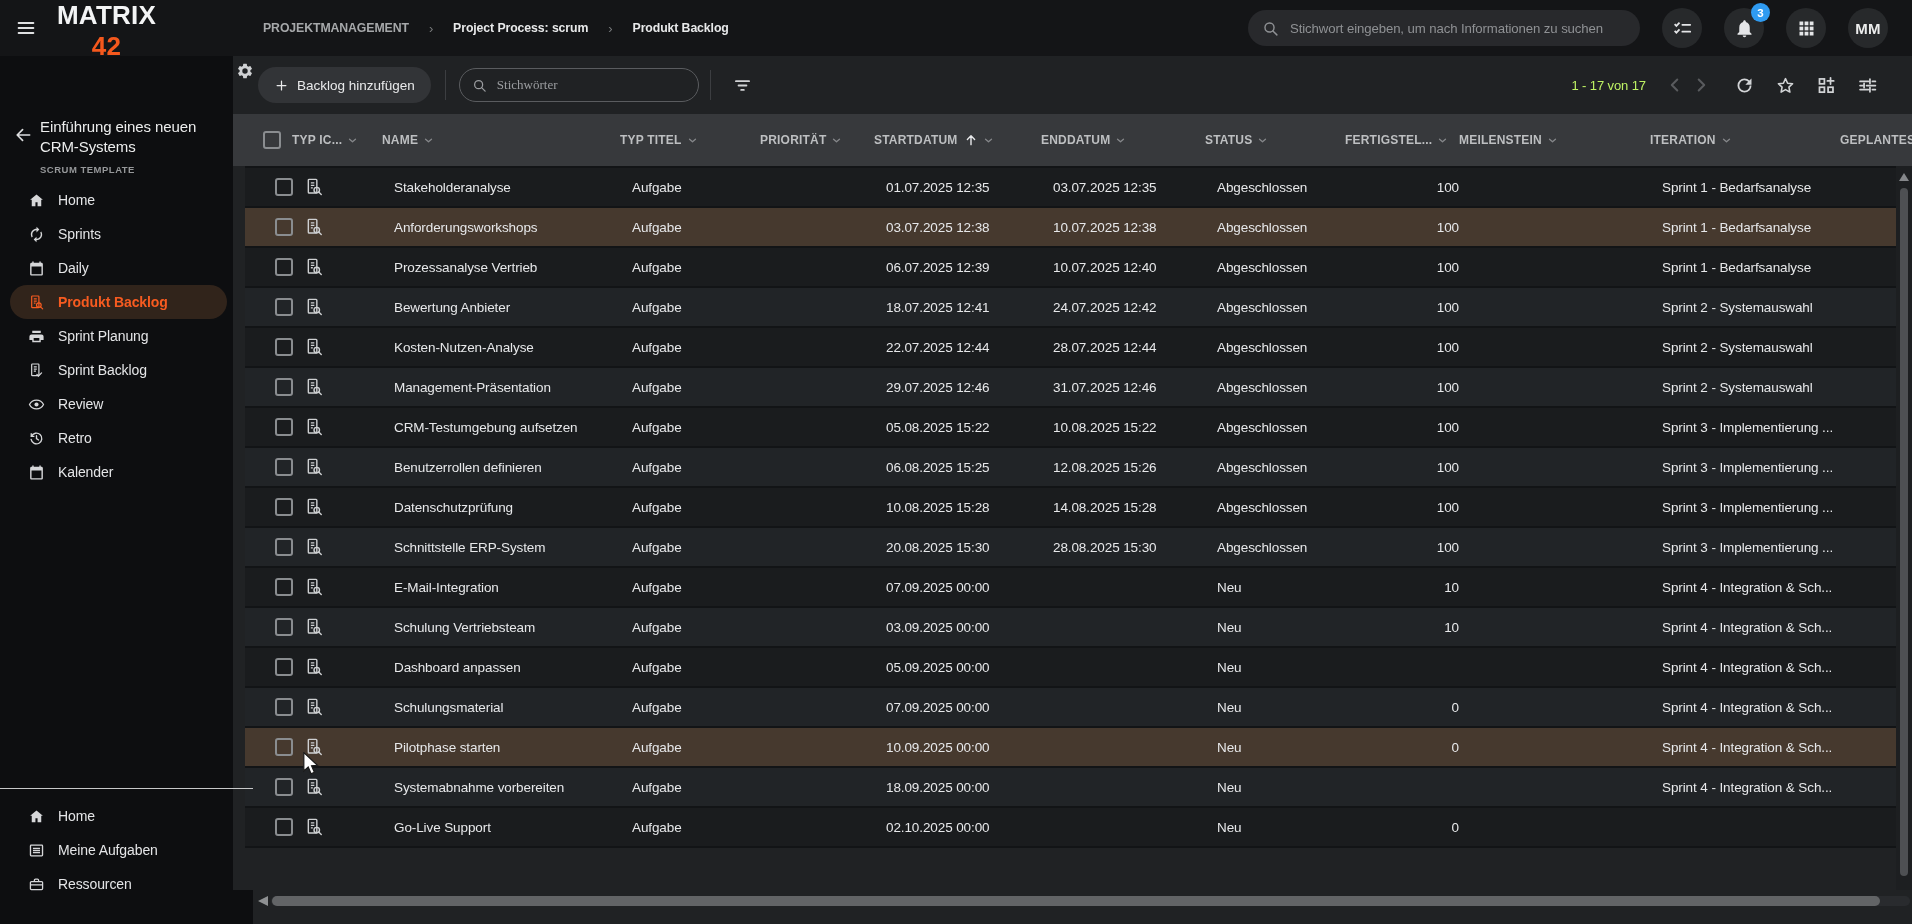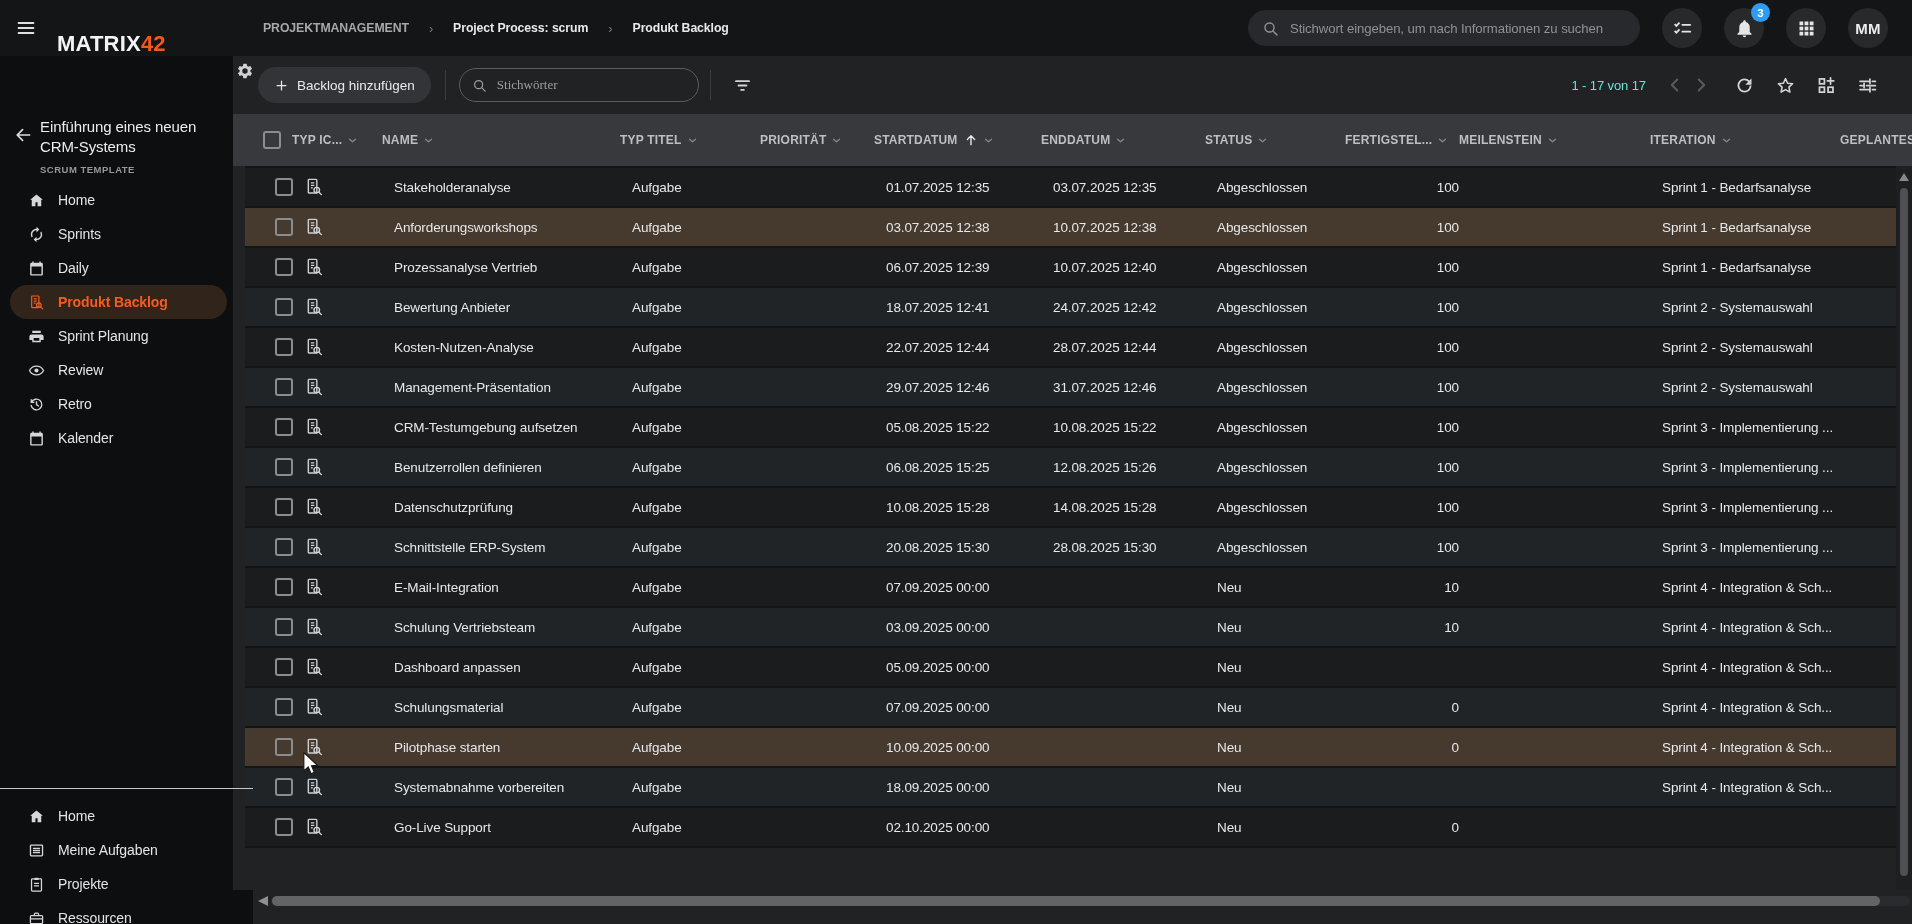--- a/index.html
+++ b/index.html
@@ -5,22 +5,22 @@
   html,body{margin:0;padding:0;background:#202224;}
   body{width:1912px;height:924px;overflow:hidden;font-family:"Liberation Sans","DejaVu Sans",sans-serif;
        -webkit-font-smoothing:antialiased;letter-spacing:-0.1px;}
   .app{position:relative;width:1912px;height:924px;background:#202224;overflow:hidden;}
   .icon{display:inline-flex;align-items:center;justify-content:center;}
   .icon svg{width:100%;height:100%;display:block;}
 
   
   .topbar{position:absolute;left:0;top:0;width:1912px;height:56px;background:#141517;z-index:5;}
   .hamburger{position:absolute;left:15px;top:17px;width:22px;height:22px;color:#dfe0e2;cursor:pointer;}
-  .logo{position:absolute;left:57px;top:16px;height:56px;display:flex;align-items:center;
-        font-size:22px;font-weight:800;letter-spacing:0.2px;color:#f3f4f5;}
+  .logo{position:absolute;left:57px;top:0;height:56px;display:flex;align-items:center;
+        font-size:26px;font-weight:800;letter-spacing:0.2px;color:#f3f4f5;flex-direction:column;}
   .logo .orange{color:#f4581d;}
   .breadcrumb{position:absolute;left:263px;top:0;height:56px;display:flex;align-items:center;gap:20px;
               font-size:12.3px;font-weight:700;white-space:nowrap;}
   .crumb{color:#e8e9ea;}
   .crumb.first{color:#a6a8aa;}
   .crumb-sep{color:#797b7d;font-size:13px;font-weight:400;}
   .top-right{position:absolute;right:24px;top:0;height:56px;display:flex;align-items:center;gap:22px;}
   .topsearch{width:392px;height:36px;border-radius:18px;background:#28292c;display:flex;align-items:center;
              padding:0 14px;gap:9px;box-sizing:border-box;margin-right:0;}
   .topsearch .icon{width:17px;height:17px;color:#8f9194;flex:none;}
@@ -63,21 +63,21 @@
   .kw-search{margin-left:13px;width:240px;height:34px;border:1px solid #5a5c5f;border-radius:17px;display:flex;
              align-items:center;gap:8px;padding:0 12px;box-sizing:border-box;flex:none;}
   .kw-search .icon{width:15px;height:15px;color:#9b9da0;flex:none;}
   .kw-search input{flex:1;background:transparent;border:none;outline:none;color:#ec4899;font-size:13px;
                    font-family:Liberation Serif, serif;min-width:0;}
   .kw-search input::placeholder{color:#9b9da0;}
   .filter-btn{margin-left:15px;width:34px;height:34px;display:flex;align-items:center;justify-content:center;
               color:#d2d4d6;cursor:pointer;flex:none;}
   .filter-btn .icon{width:21px;height:21px;}
   .toolbar-right{margin-left:auto;margin-right:34px;display:flex;align-items:center;}
-  .range{font-size:13px;color:#5eead4;margin-right:16px;white-space:nowrap;}
+  .range{font-size:13px;color:#bef264;margin-right:16px;white-space:nowrap;}
   .pg-chev{width:22px;height:22px;color:#595b5e;margin:0 2px;cursor:default;}
   .tb-icon{width:21px;height:21px;margin-left:20px;color:#d2d4d6;cursor:pointer;}
 
   
   .table-wrap{--cols:30px 29px 90px 238px 140px 114px 167px 164px 140px 105px 190px 200px minmax(30px,1fr);}
   .thead{position:absolute;left:0;top:58px;width:1679px;height:52px;background:#37393c;display:grid;
          grid-template-columns:var(--cols);align-items:center;overflow:hidden;}
   .hcell{display:flex;align-items:flex-end;font-size:12px;font-weight:700;color:#bdbfc1;letter-spacing:0.2px;
          white-space:nowrap;cursor:pointer;}
   .hchev{width:13px;height:13px;color:#85878a;margin-left:4px;flex:none;}
@@ -234,20 +234,32 @@
           <span class="icon item-icon">
             <svg viewBox="0 0 24 24">
               <path fill="currentColor" d="M18 7H6V4h12v3zm1 2H5a3 3 0 00-3 3v5h4v3h12v-3h4v-5a3 3 0 00-3-3zm-3 9H8v-4h8v4z"></path>
             </svg>
           </span>
           <span>Sprint Planung</span>
         </div>
         <div class="side-item">
           <span class="icon item-icon">
             <svg viewBox="0 0 24 24">
+              <g fill="none" stroke="currentColor" stroke-width="1.7">
+                <rect x="5.2" y="2.8" width="10.2" height="16.4" rx="1"></rect>
+                <path d="M8.2 7h4.2M8.2 10h4.2M8.2 13h3"></path>
+                <path d="M12.6 17.6l2.2 2.2 4.4-4.5" stroke-linecap="round"></path>
+              </g>
+            </svg>
+          </span>
+          <span>Sprint Backlog</span>
+        </div>
+        <div class="side-item">
+          <span class="icon item-icon">
+            <svg viewBox="0 0 24 24">
               <path d="M12 5.8C7.3 5.8 3.5 9.1 2.1 12c1.4 2.9 5.2 6.2 9.9 6.2s8.5-3.3 9.9-6.2c-1.4-2.9-5.2-6.2-9.9-6.2z" fill="none" stroke="currentColor" stroke-width="1.8"></path>
               <circle cx="12" cy="12" r="2.9" fill="currentColor"></circle>
             </svg>
           </span>
           <span>Review</span>
         </div>
         <div class="side-item">
           <span class="icon item-icon">
             <svg viewBox="0 0 24 24">
               <g fill="none" stroke="currentColor" stroke-width="1.9">
@@ -281,32 +293,20 @@
         <div class="side-item">
           <span class="icon item-icon">
             <svg viewBox="0 0 24 24">
               <g fill="none" stroke="currentColor" stroke-width="1.9">
                 <rect x="3.5" y="4.5" width="17" height="15" rx="1"></rect>
                 <path d="M7 9h10M7 12h10M7 15h10"></path>
               </g>
             </svg>
           </span>
           <span>Meine Aufgaben</span>
-        </div>
-        <div class="side-item">
-          <span class="icon item-icon">
-            <svg viewBox="0 0 24 24">
-              <g fill="none" stroke="currentColor" stroke-width="1.8">
-                <rect x="5" y="4.2" width="14" height="17" rx="1.2"></rect>
-                <path d="M8.5 10.5h7M8.5 14h7"></path>
-              </g>
-              <rect x="9" y="2.4" width="6" height="3.4" rx="1" fill="currentColor"></rect>
-            </svg>
-          </span>
-          <span>Projekte</span>
         </div>
         <div class="side-item">
           <span class="icon item-icon">
             <svg viewBox="0 0 24 24">
               <g fill="none" stroke="currentColor" stroke-width="1.8">
                 <rect x="3.4" y="7.8" width="17.2" height="11.4" rx="1.4"></rect>
                 <path d="M9 7.8V6.2a1.7 1.7 0 011.7-1.7h2.6A1.7 1.7 0 0115 6.2v1.6M3.4 12.6h17.2"></path>
               </g>
             </svg>
           </span>

